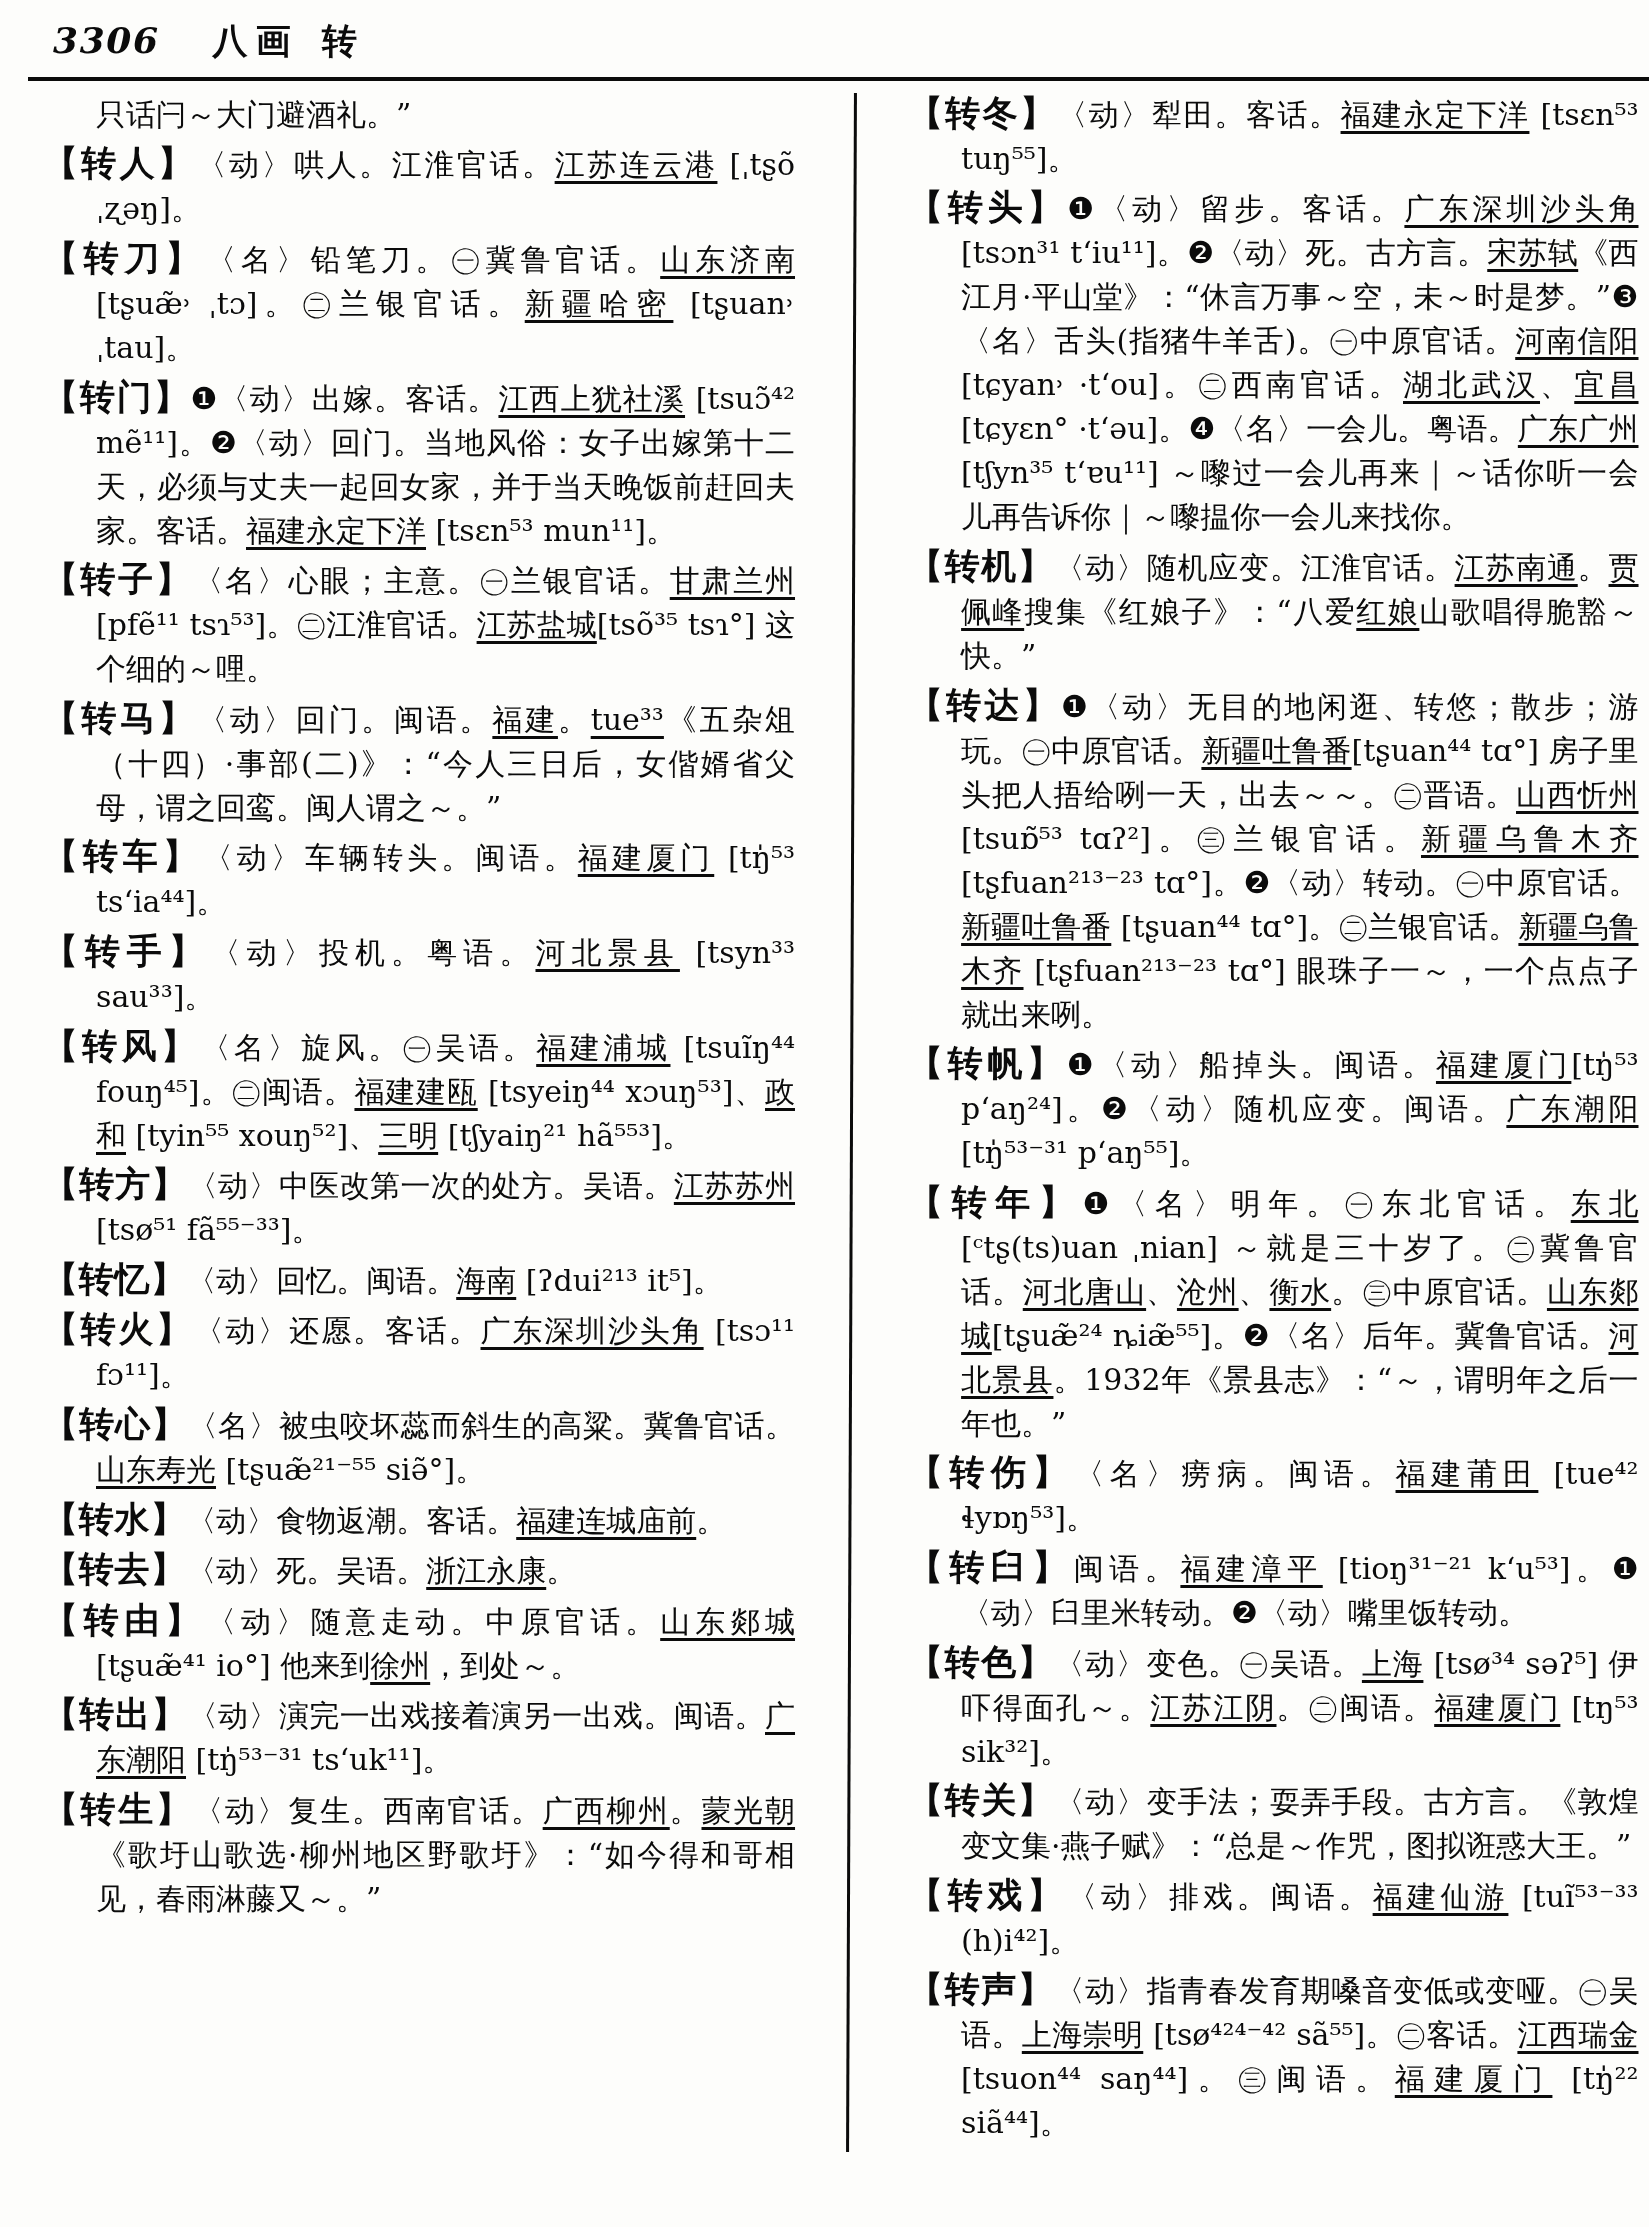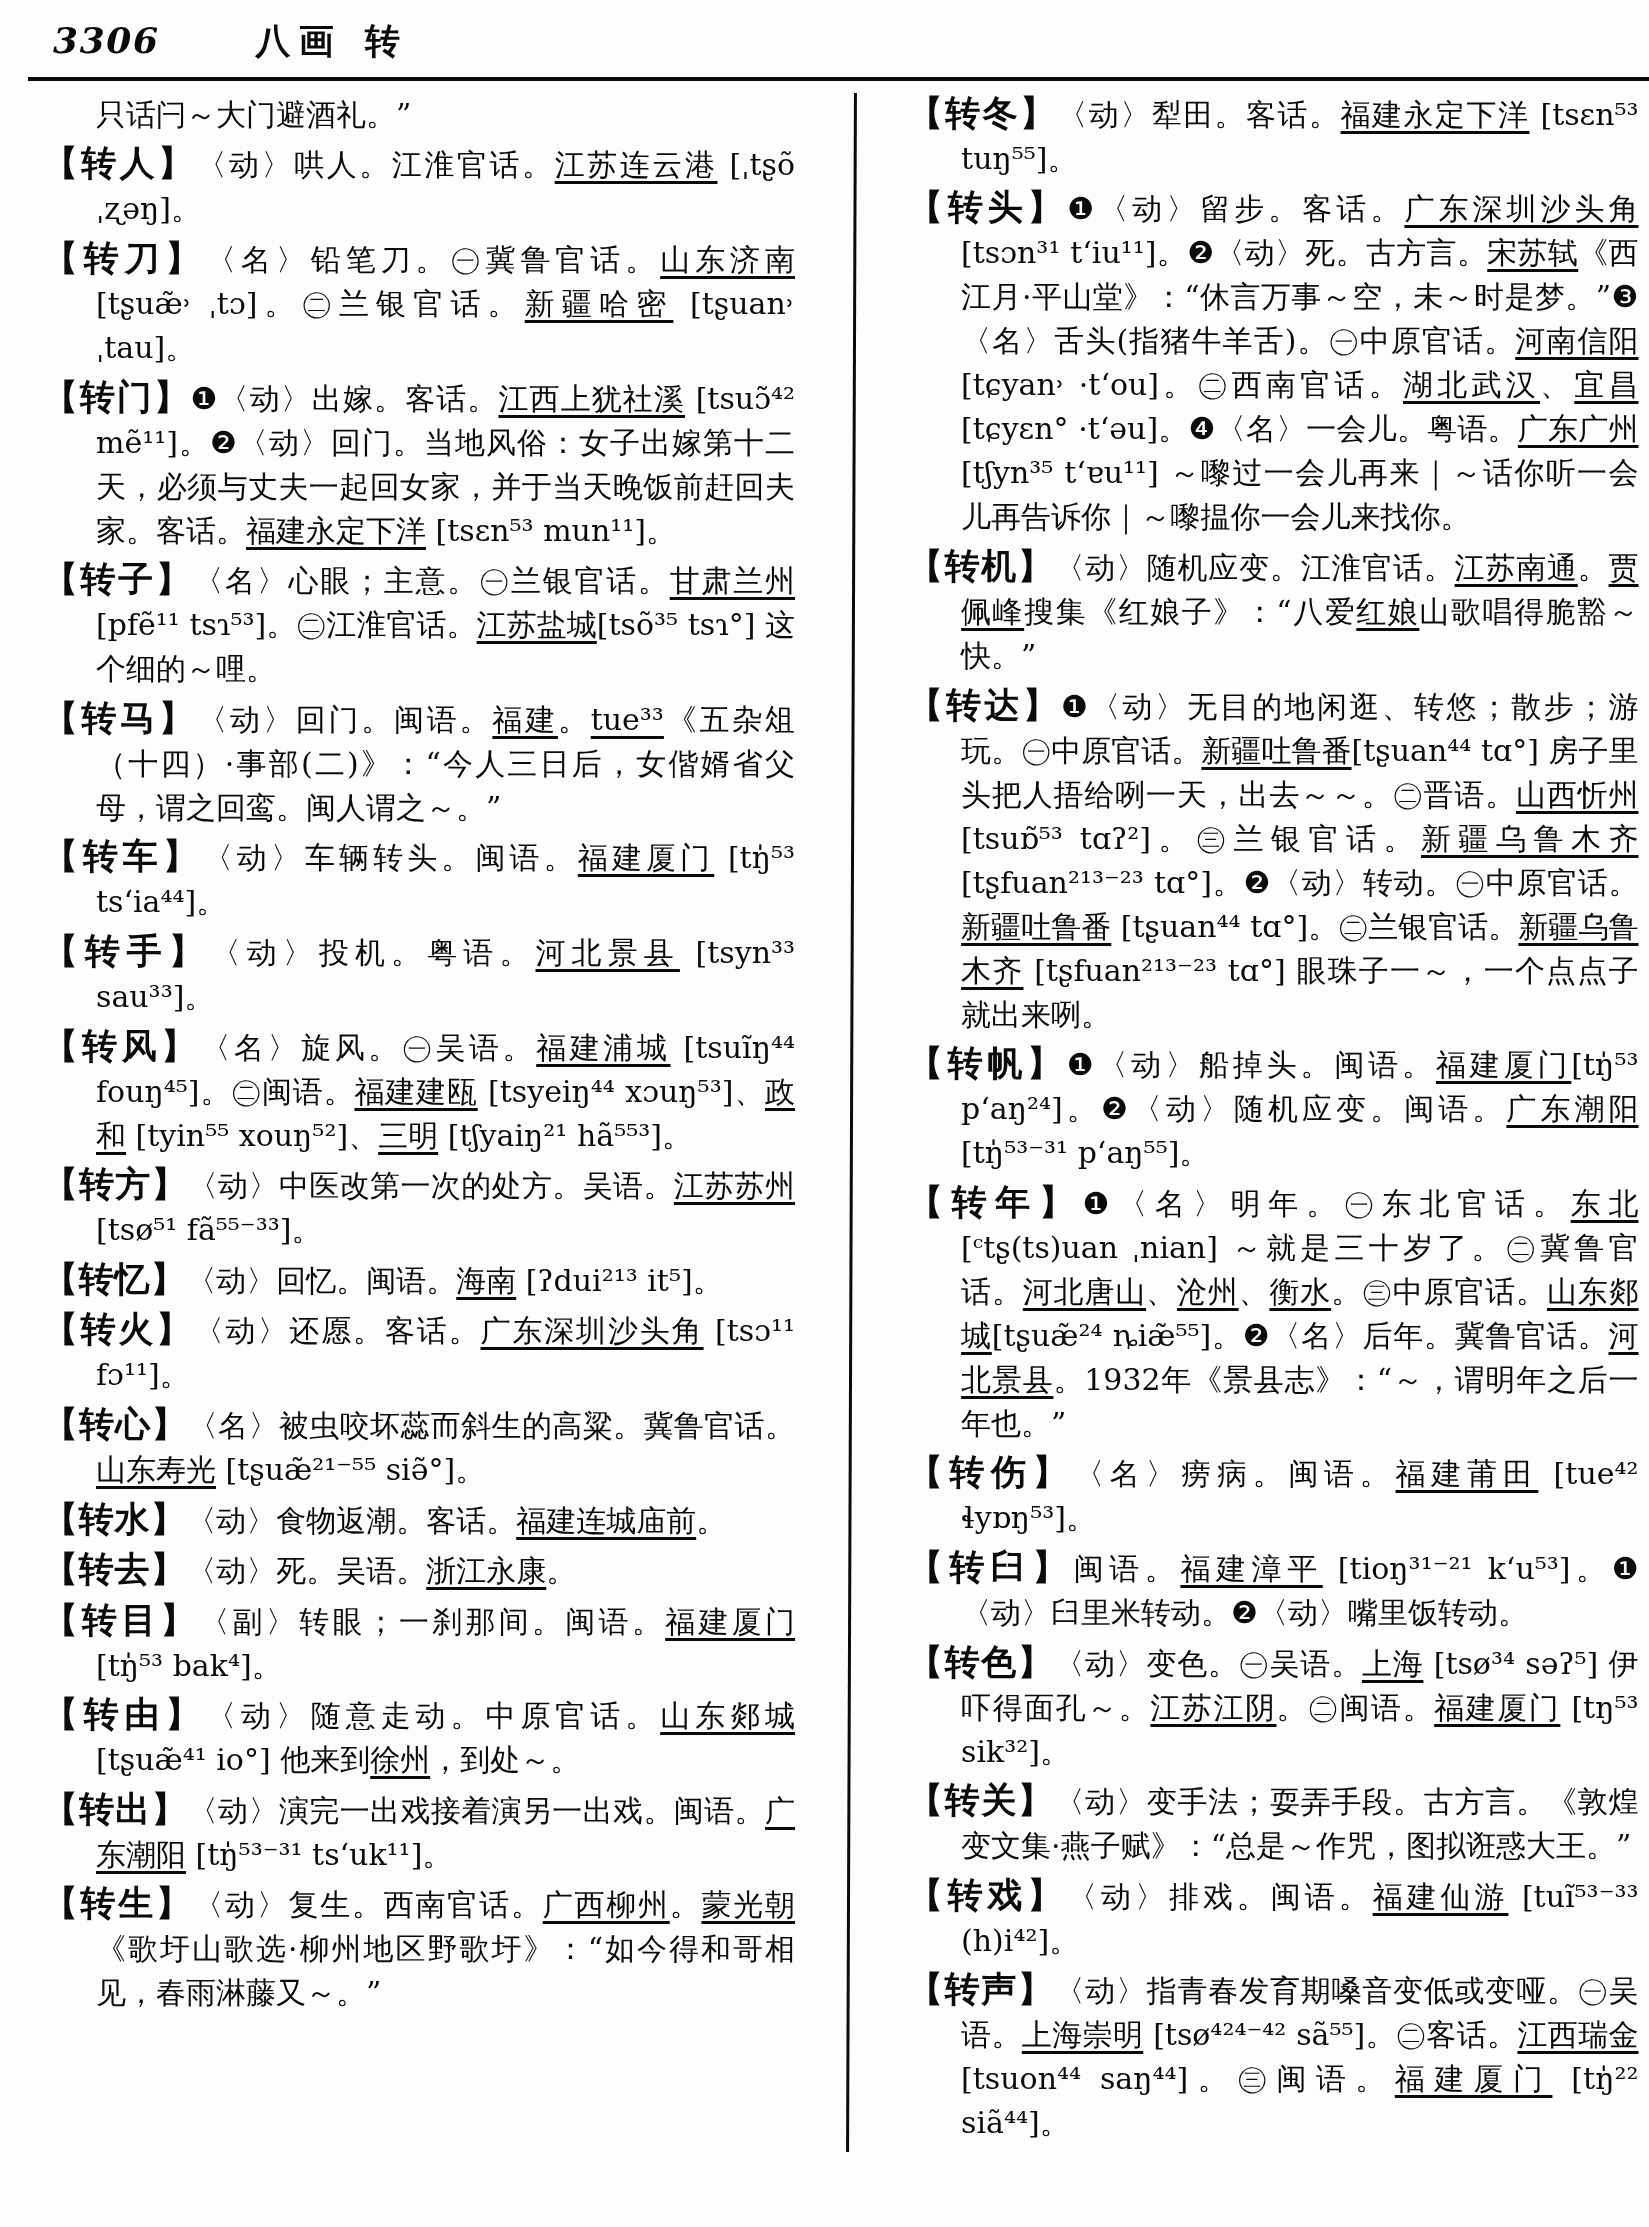--- a/index.html
+++ b/index.html
@@ -27,21 +27,21 @@
   }
   .page-number {
     font-size: 36px;
     font-weight: bold;
     font-style: italic;
     letter-spacing: 1.6px;
   }
   .stroke-section-label {
     font-size: 35px;
     font-weight: bold;
-    margin-left: 96px;
+    margin-left: 53px;
     letter-spacing: 8.2px;
     font-family: Liberation Serif, serif;
   }
   .section-headword {
     font-size: 35px;
     font-weight: bold;
     margin-left: 23px;
   }
   .header-rule {
     height: 4.1px;
@@ -113,21 +113,20 @@
           <div class="entry"><span class="head">【转马】</span><span>〈动〉回门。闽语。<span class="pn">福建</span>。<span class="pn">tue³³</span>《五杂俎（十四）·事部(二)》：“今人三日后，女偕婿省父母，谓之回鸾。闽人谓之～。”</span></div>
           <div class="entry"><span class="head">【转车】</span><span>〈动〉车辆转头。闽语。<span class="pn">福建厦门</span> [tŋ̍⁵³ ts‘ia⁴⁴]。</span></div>
           <div class="entry"><span class="head">【转手】</span><span>〈动〉投机。粤语。<span class="pn">河北景县</span> [tsyn³³ sau³³]。</span></div>
           <div class="entry"><span class="head">【转风】</span><span>〈名〉旋风。㊀吴语。<span class="pn">福建浦城</span> [tsuĩŋ⁴⁴ fouŋ⁴⁵]。㊁闽语。<span class="pn">福建建瓯</span> [tsyeiŋ⁴⁴ xɔuŋ⁵³]、<span class="pn">政和</span> [tyin⁵⁵ xouŋ⁵²]、<span class="pn">三明</span> [tʃyaiŋ²¹ hã⁵⁵³]。</span></div>
           <div class="entry"><span class="head">【转方】</span><span>〈动〉中医改第一次的处方。吴语。<span class="pn">江苏苏州</span> [tsø⁵¹ fã⁵⁵⁻³³]。</span></div>
           <div class="entry"><span class="head">【转忆】</span><span>〈动〉回忆。闽语。<span class="pn">海南</span> [ʔdui²¹³ it⁵]。</span></div>
           <div class="entry"><span class="head">【转火】</span><span>〈动〉还愿。客话。<span class="pn">广东深圳沙头角</span> [tsɔ¹¹ fɔ¹¹]。</span></div>
           <div class="entry"><span class="head">【转心】</span><span>〈名〉被虫咬坏蕊而斜生的高粱。冀鲁官话。<span class="pn">山东寿光</span> [tʂuæ̃²¹⁻⁵⁵ siə̃°]。</span></div>
           <div class="entry"><span class="head">【转水】</span><span>〈动〉食物返潮。客话。<span class="pn">福建连城庙前</span>。</span></div>
           <div class="entry"><span class="head">【转去】</span><span>〈动〉死。吴语。<span class="pn">浙江永康</span>。</span></div>
-          <div class="entry"><span class="head">【转目】</span><span>〈副〉转眼；一刹那间。闽语。<span class="pn">福建厦门</span> [tŋ̍⁵³ bak⁴]。</span></div>
           <div class="entry"><span class="head">【转由】</span><span>〈动〉随意走动。中原官话。<span class="pn">山东郯城</span> [tʂuæ̃⁴¹ io°] 他来到<span class="pn">徐州</span>，到处～。</span></div>
           <div class="entry"><span class="head">【转出】</span><span>〈动〉演完一出戏接着演另一出戏。闽语。<span class="pn">广东潮阳</span> [tŋ̍⁵³⁻³¹ ts‘uk¹¹]。</span></div>
           <div class="entry"><span class="head">【转生】</span><span>〈动〉复生。西南官话。<span class="pn">广西柳州</span>。<span class="pn">蒙光朝</span>《歌圩山歌选·柳州地区野歌圩》：“如今得和哥相见，春雨淋藤又～。”</span></div>
         </div>
     </div>
     <div class="column-divider"></div>
     <div class="col col-right">
       <div>
           <div class="entry"><span class="head">【转冬】</span><span>〈动〉犁田。客话。<span class="pn">福建永定下洋</span> [tsɛn⁵³ tuŋ⁵⁵]。</span></div>
           <div class="entry"><span class="head">【转头】</span><span>❶〈动〉留步。客话。<span class="pn">广东深圳沙头角</span>[tsɔn³¹ t‘iu¹¹]。❷〈动〉死。古方言。<span class="pn">宋苏轼</span>《西江月·平山堂》：“休言万事～空，未～时是梦。”❸〈名〉舌头(指猪牛羊舌)。㊀中原官话。<span class="pn">河南信阳</span>[tɕyan˒ ·t‘ou]。㊁西南官话。<span class="pn">湖北武汉</span>、<span class="pn">宜昌</span> [tɕyɛn° ·t‘əu]。❹〈名〉一会儿。粤语。<span class="pn">广东广州</span> [tʃyn³⁵ t‘ɐu¹¹] ～嚟过一会儿再来｜～话你听一会儿再告诉你｜～嚟揾你一会儿来找你。</span></div>

